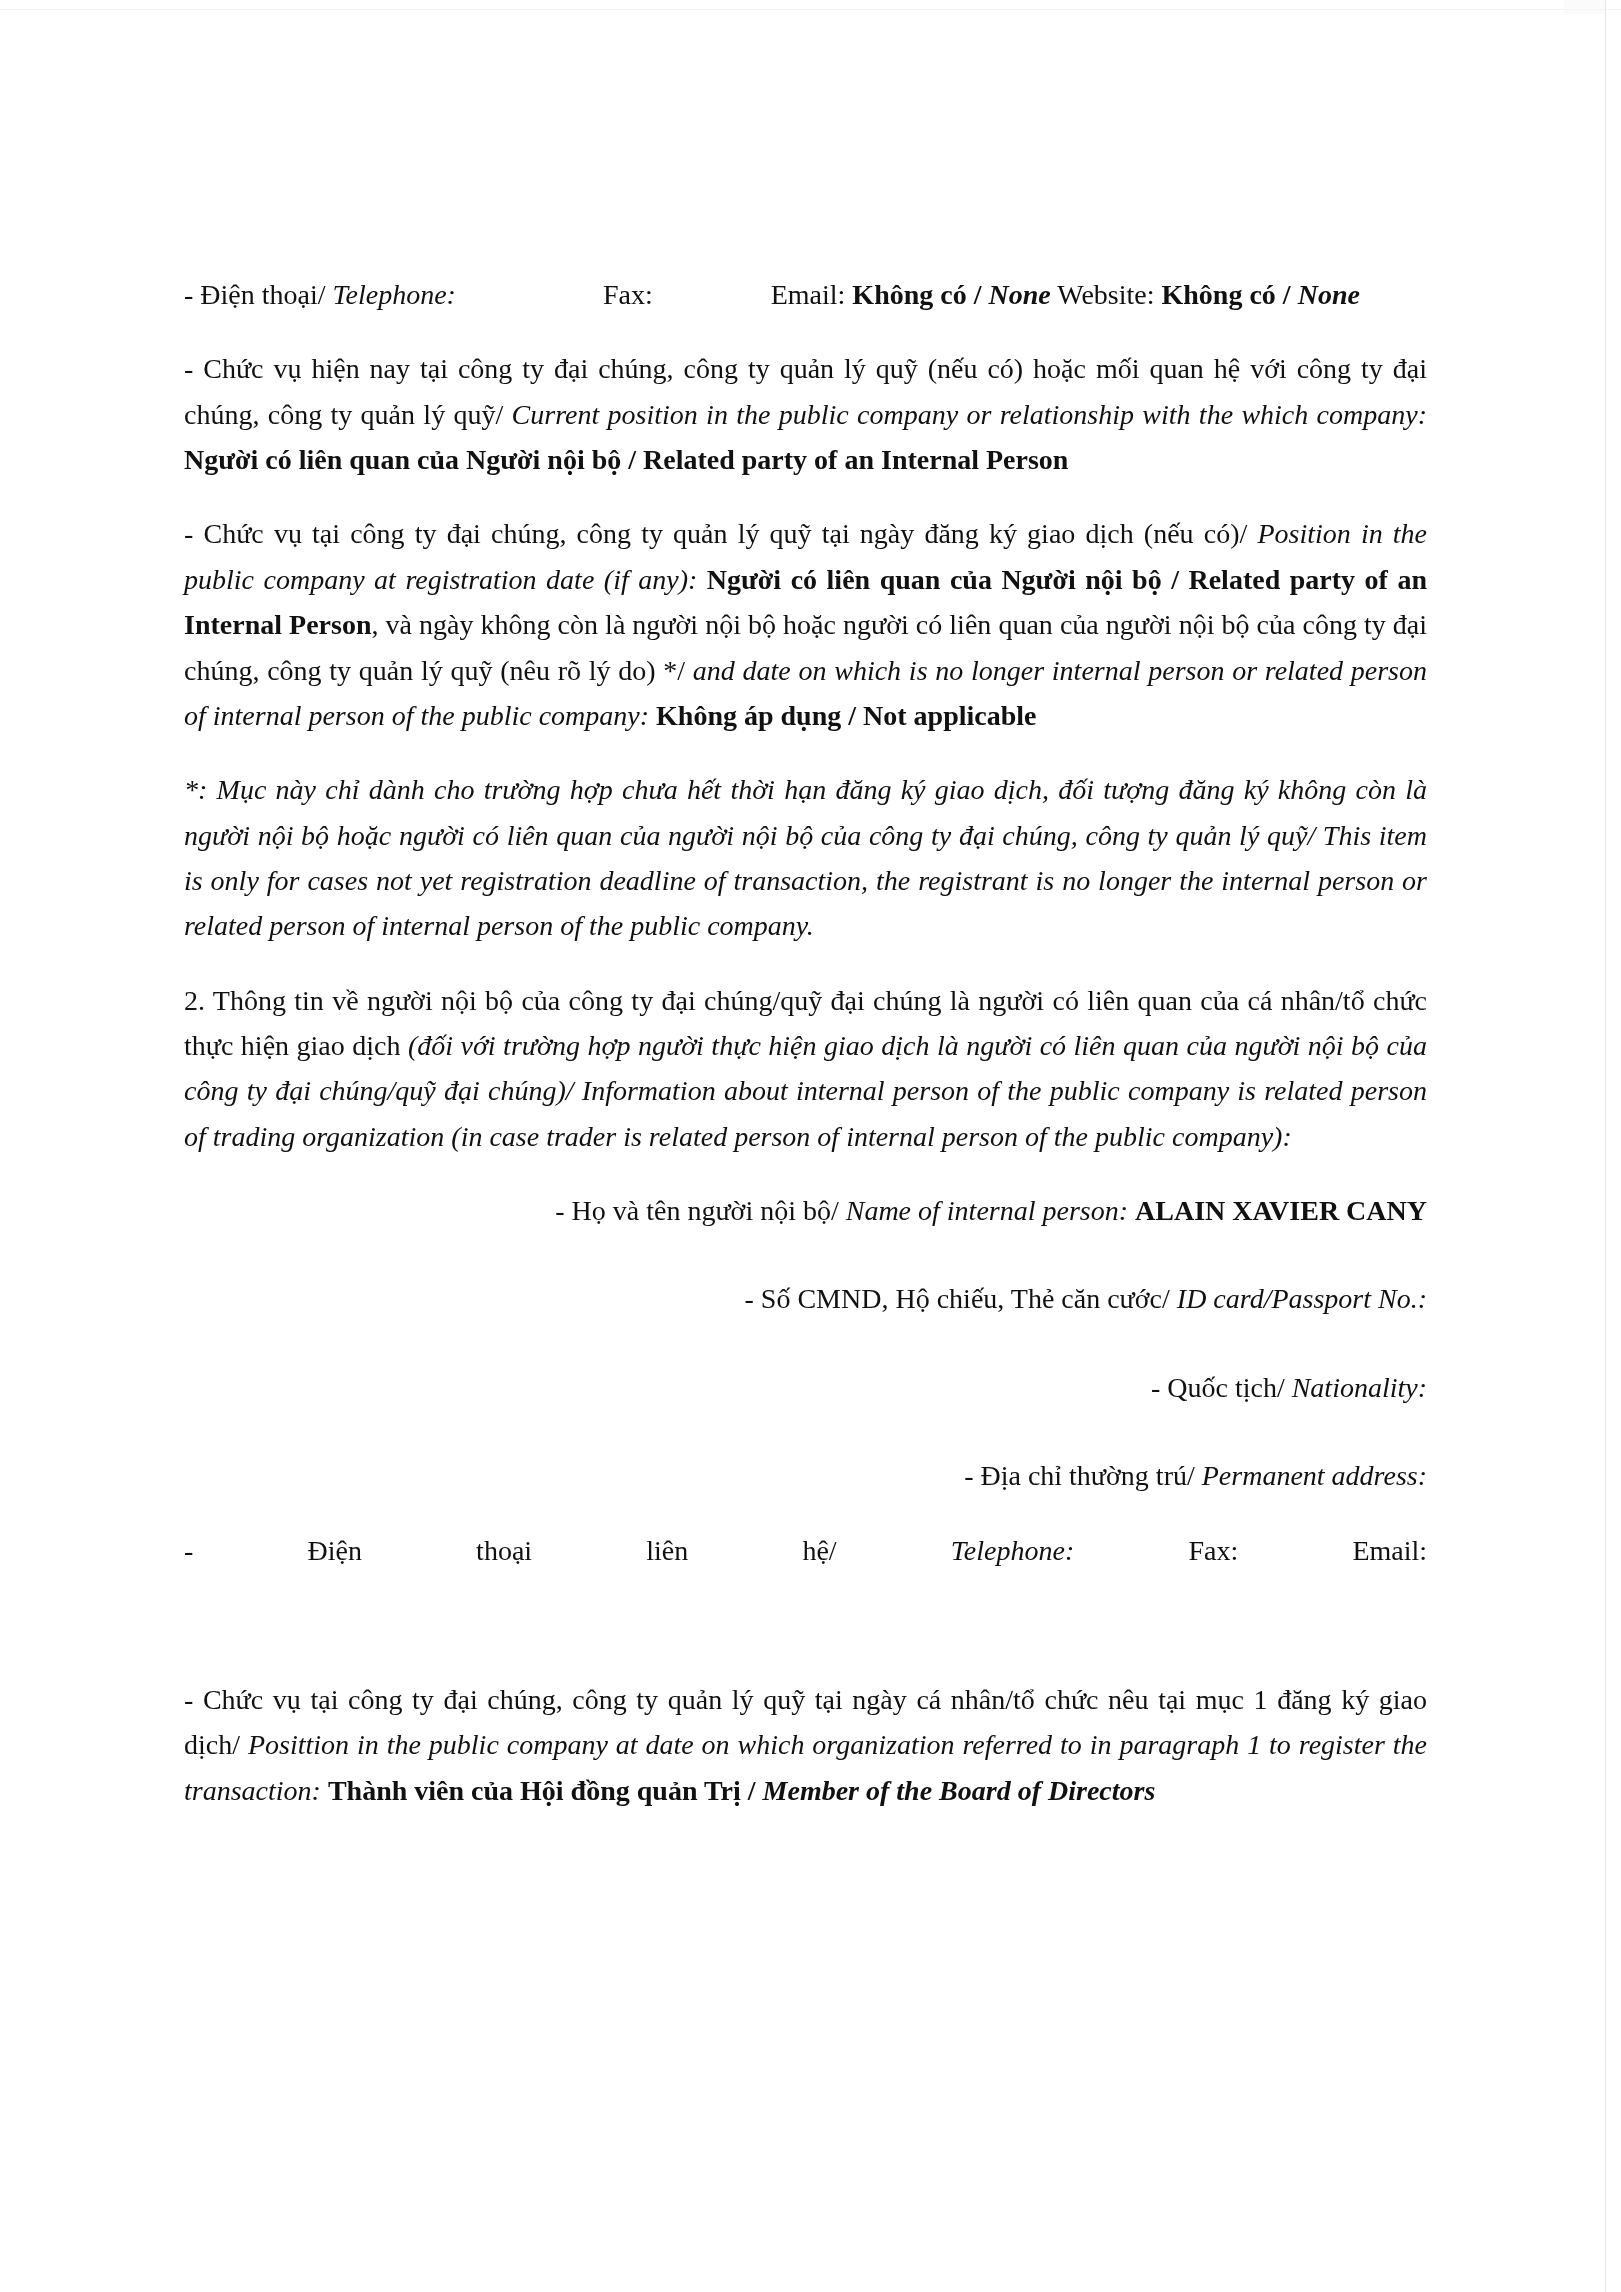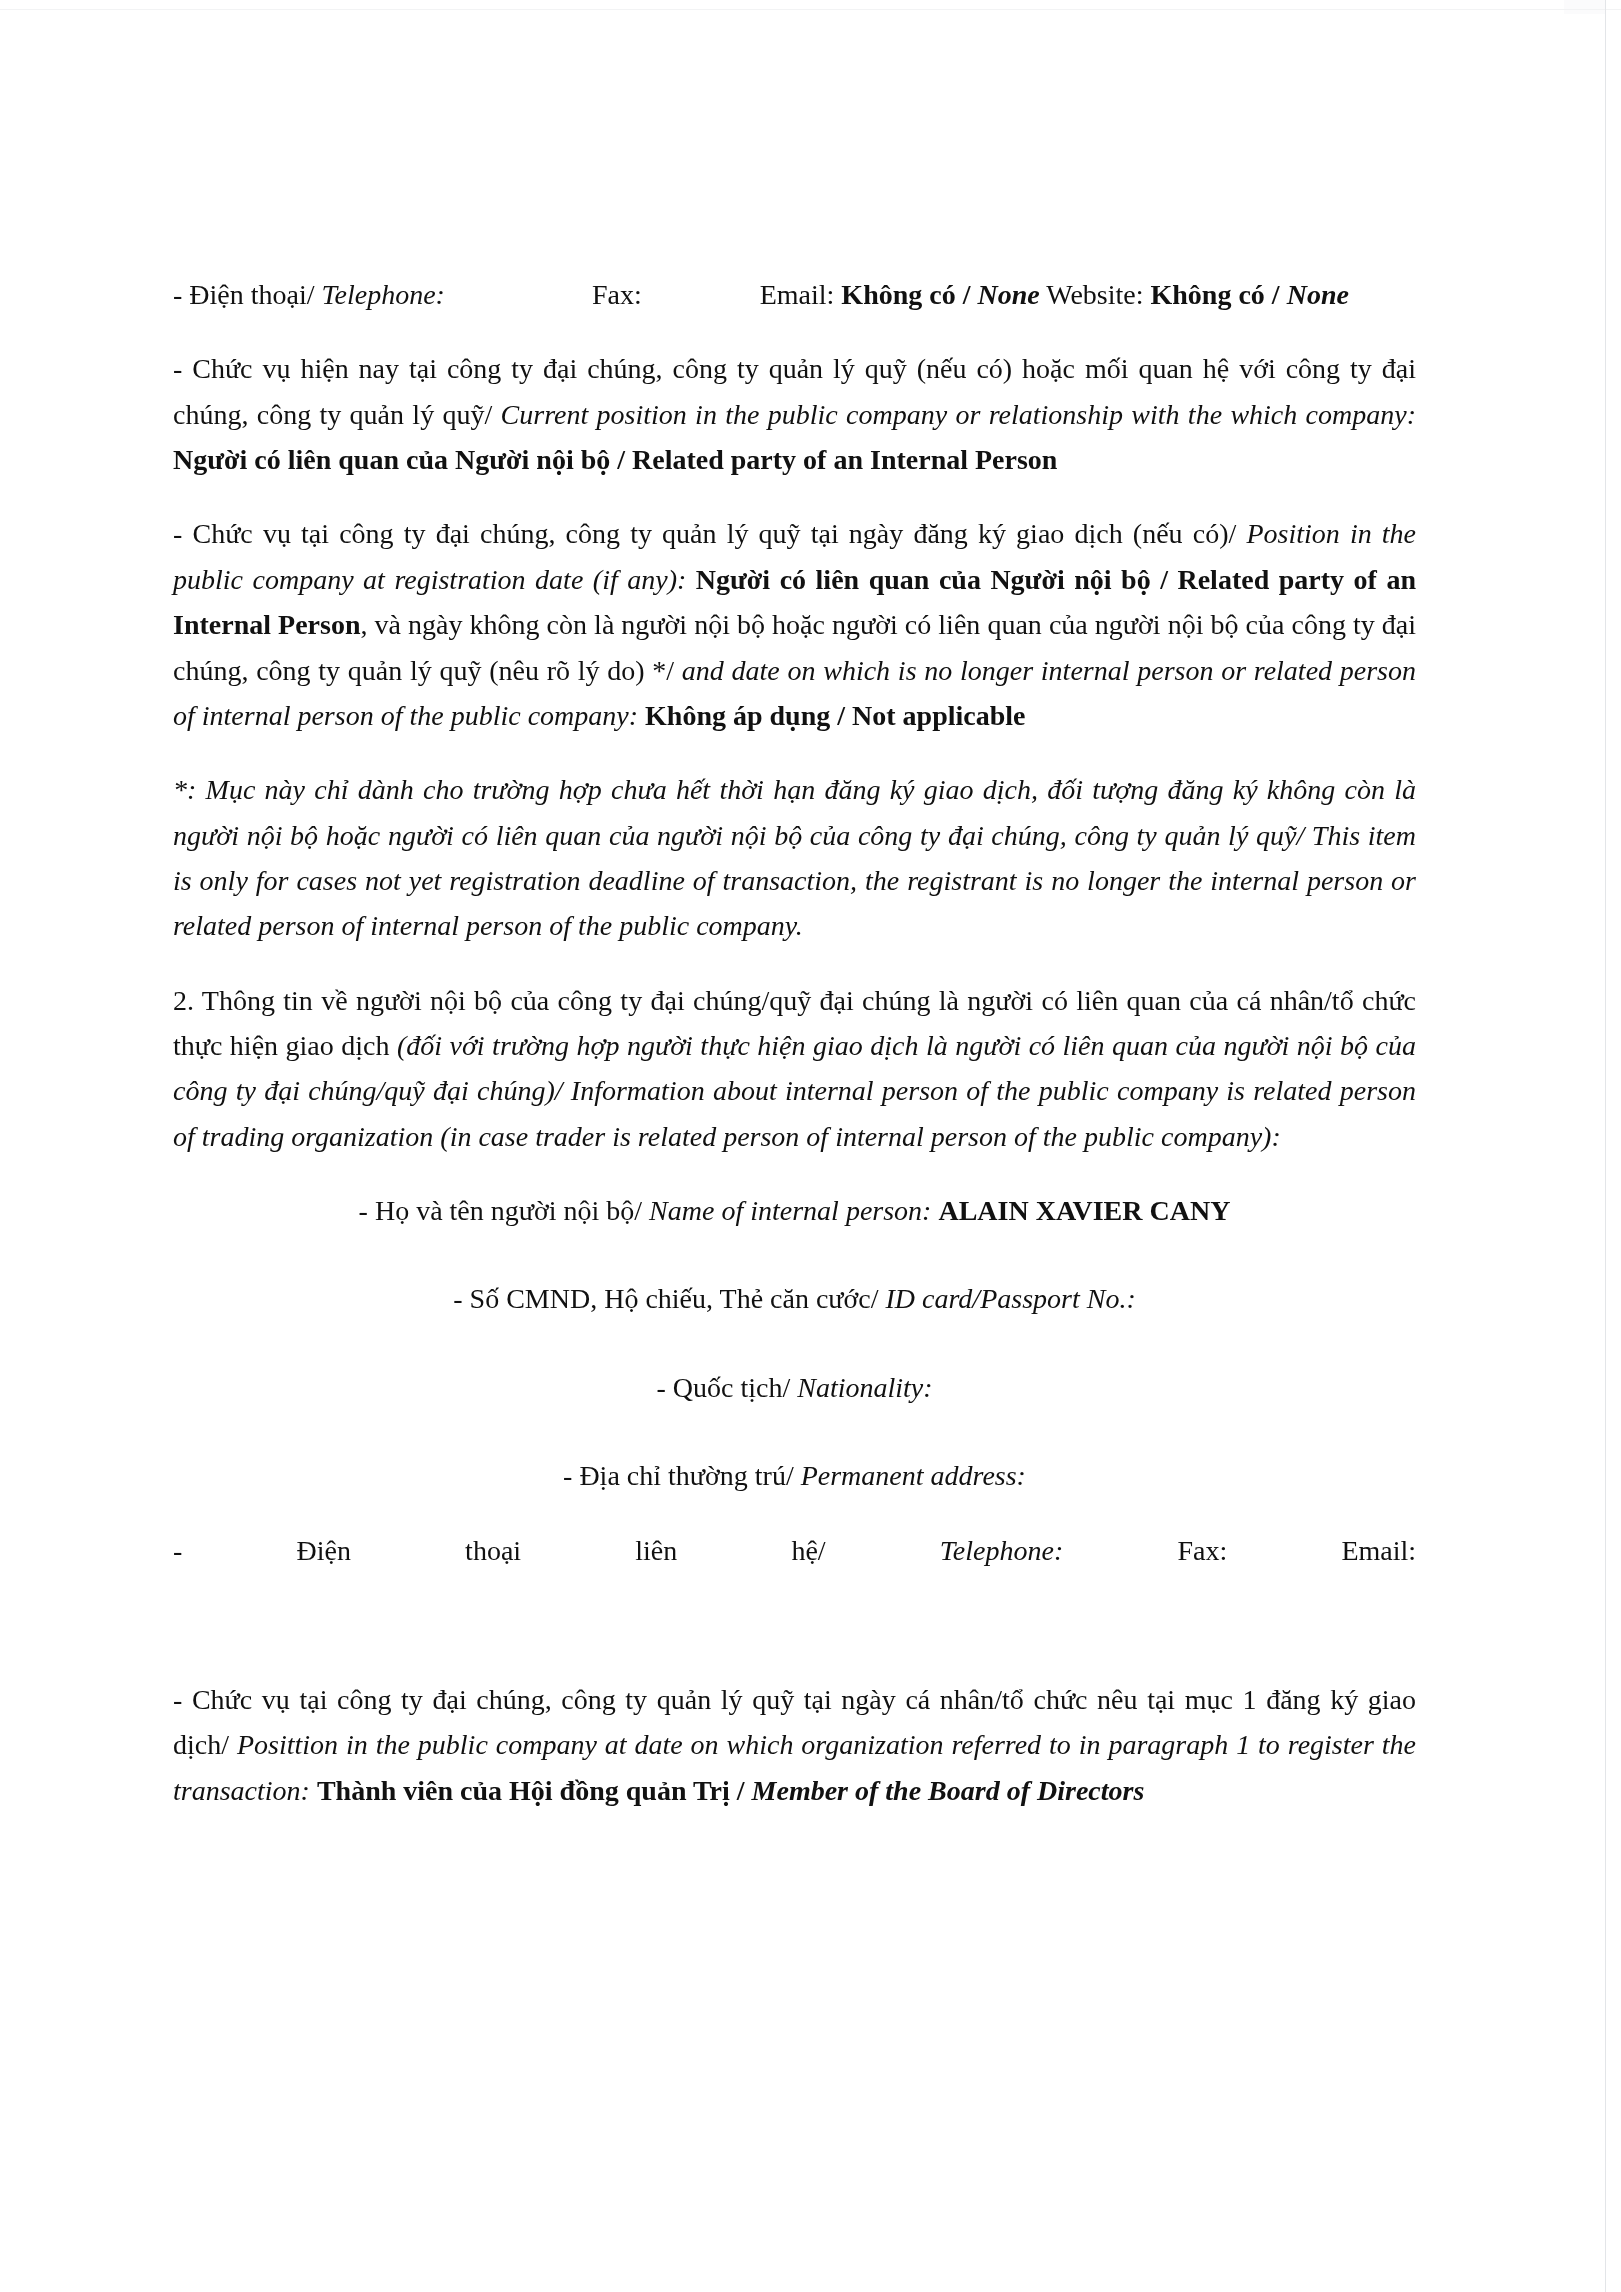--- a/index.html
+++ b/index.html
@@ -42,21 +42,21 @@
     position: absolute;
     top: 0;
     left: 1564px;
     width: 41px;
     height: 13.7px;
     background: #fbfbfc;
   }
 
   .text-block {
     position: absolute;
-    left: 173px;
+    left: 184px;
     top: 272px;
     width: 1243px;
   }
 
   p.para {
     margin: 0 0 29px 0;
     font-size: 28px;
     line-height: 1.62;
     text-align: justify;
     text-justify: inter-word;
@@ -66,21 +66,21 @@
   p.para:last-child { margin-bottom: 0; }
 
   
   .gap-lg { margin-bottom: 45px; }
   .gap-xl { margin-bottom: 57px; }
 
   .field-line {
     margin: 0 0 43px 0;
     font-size: 28px;
     line-height: 1.62;
-    text-align: center;
+    text-align: right;
     color: #111111;
   }
 
   
   .justify-spread {
     text-align: justify;
     text-align-last: justify;
   }
 
   .it { font-style: italic; }

